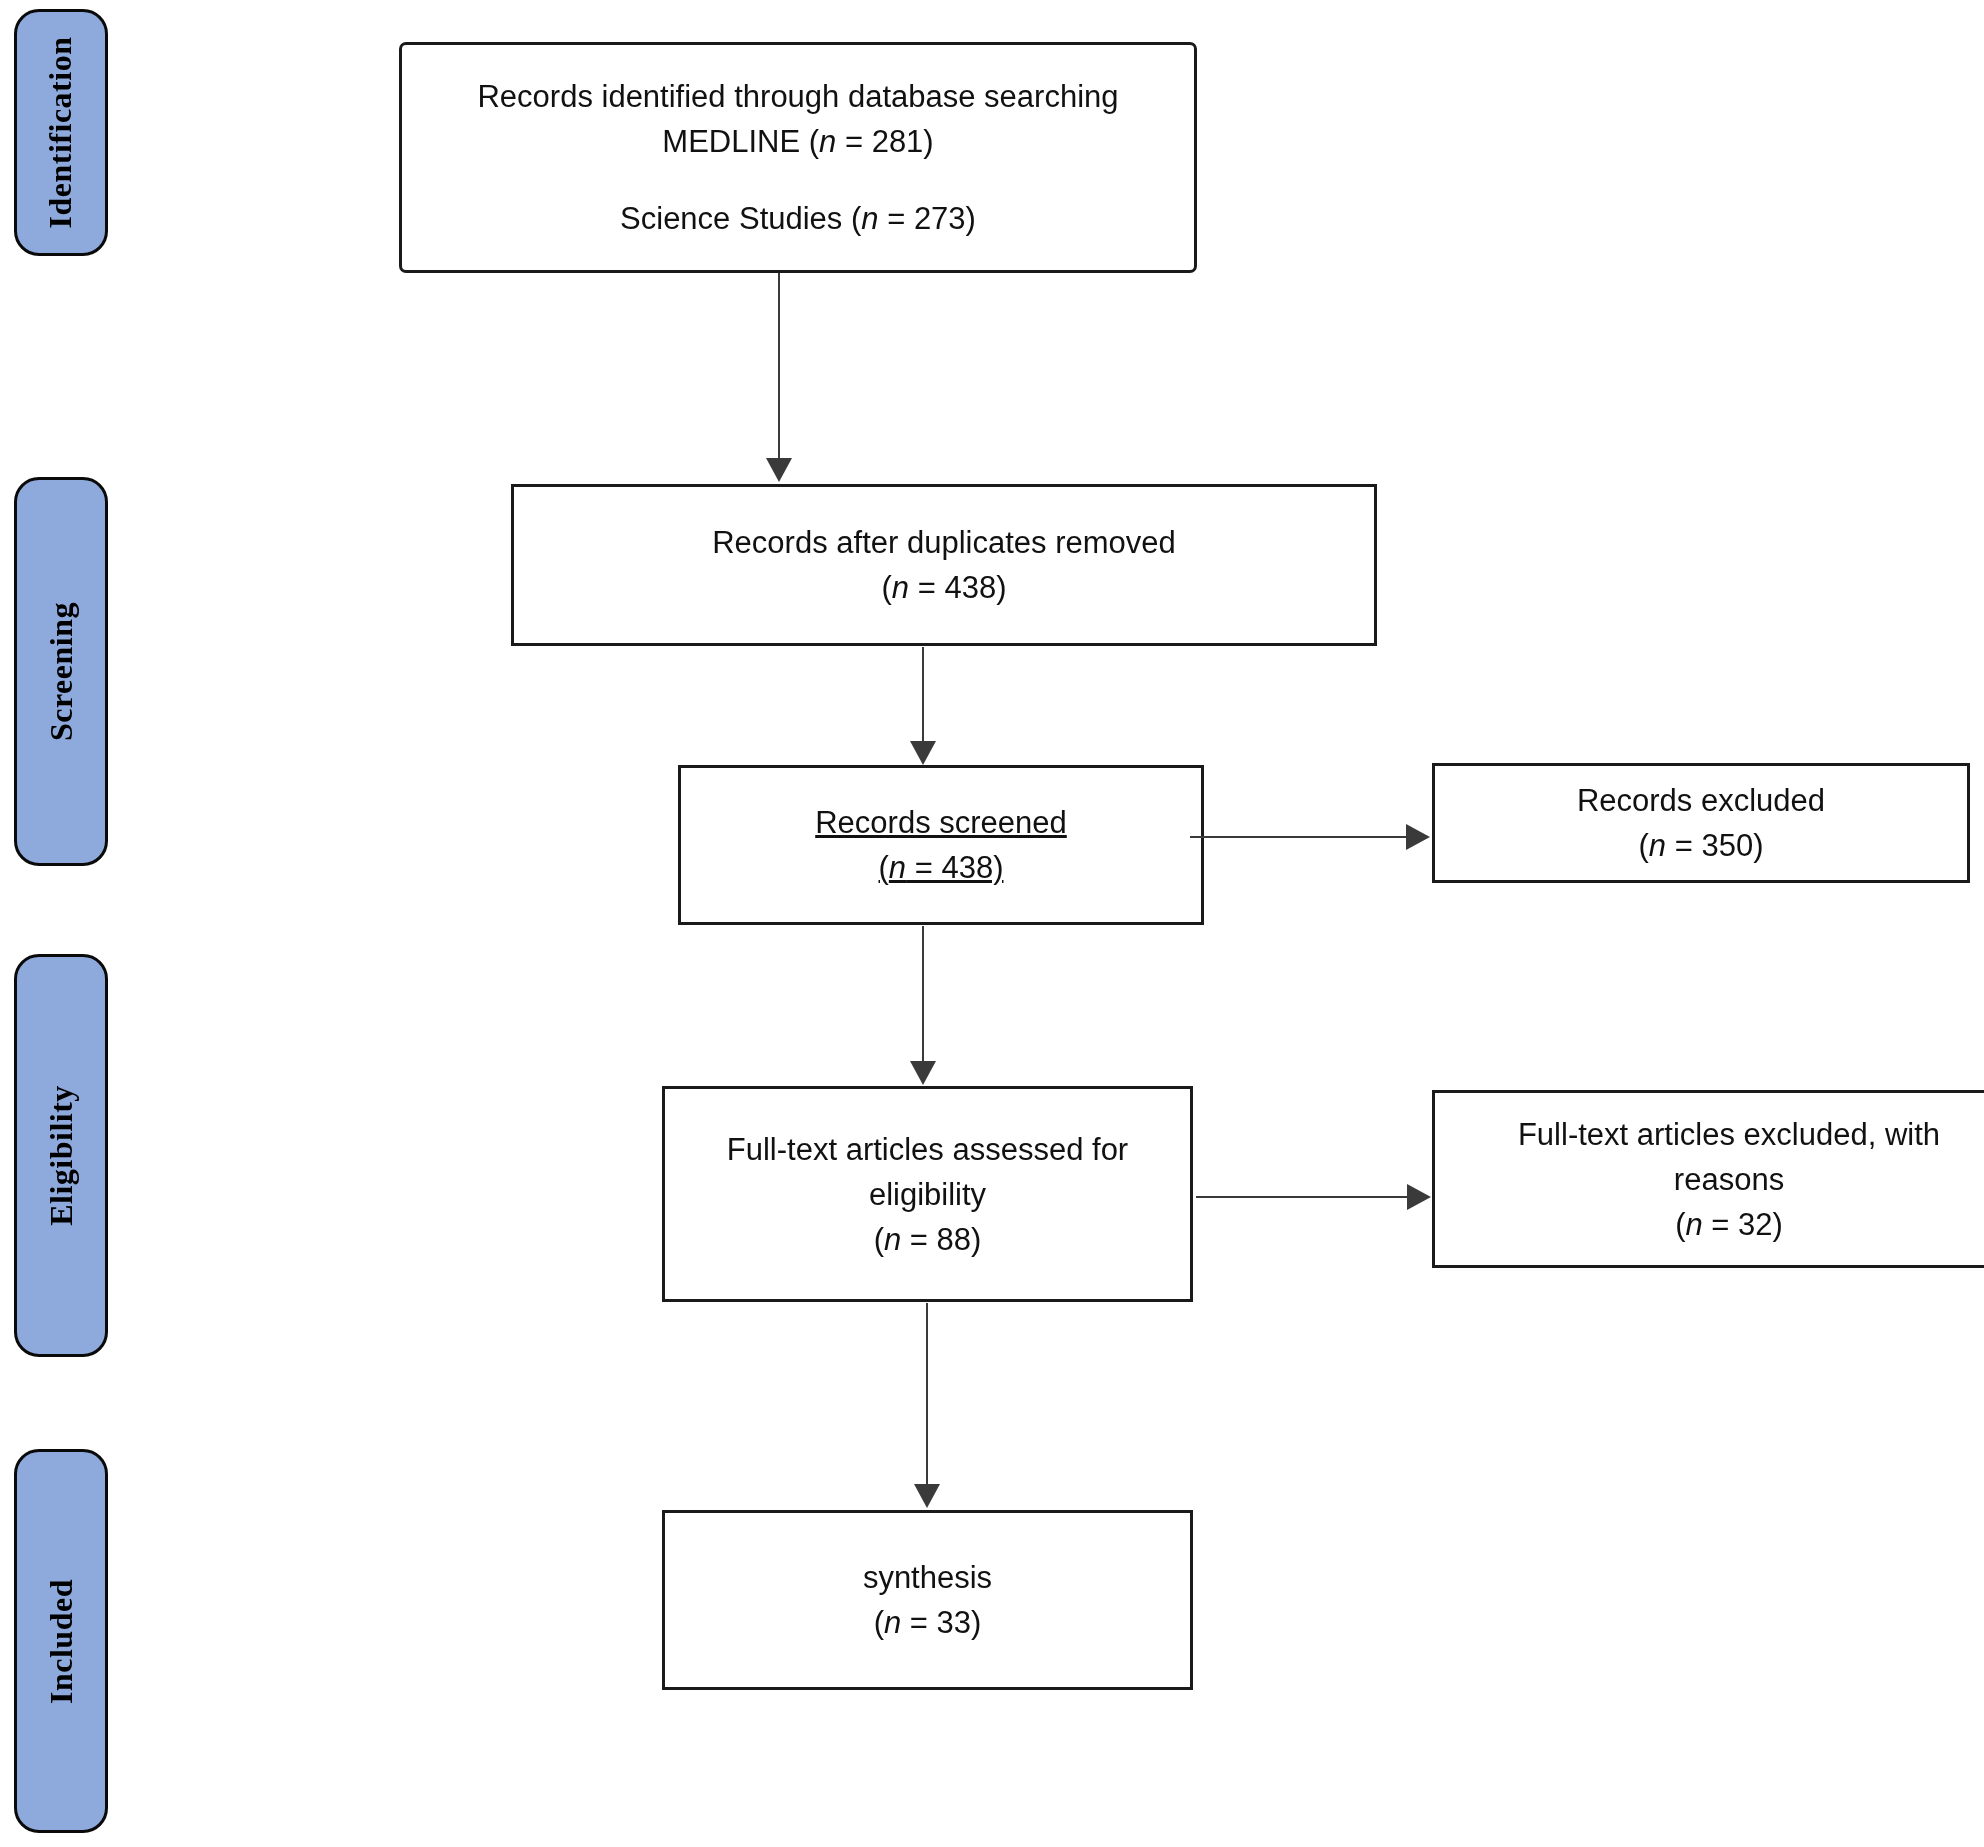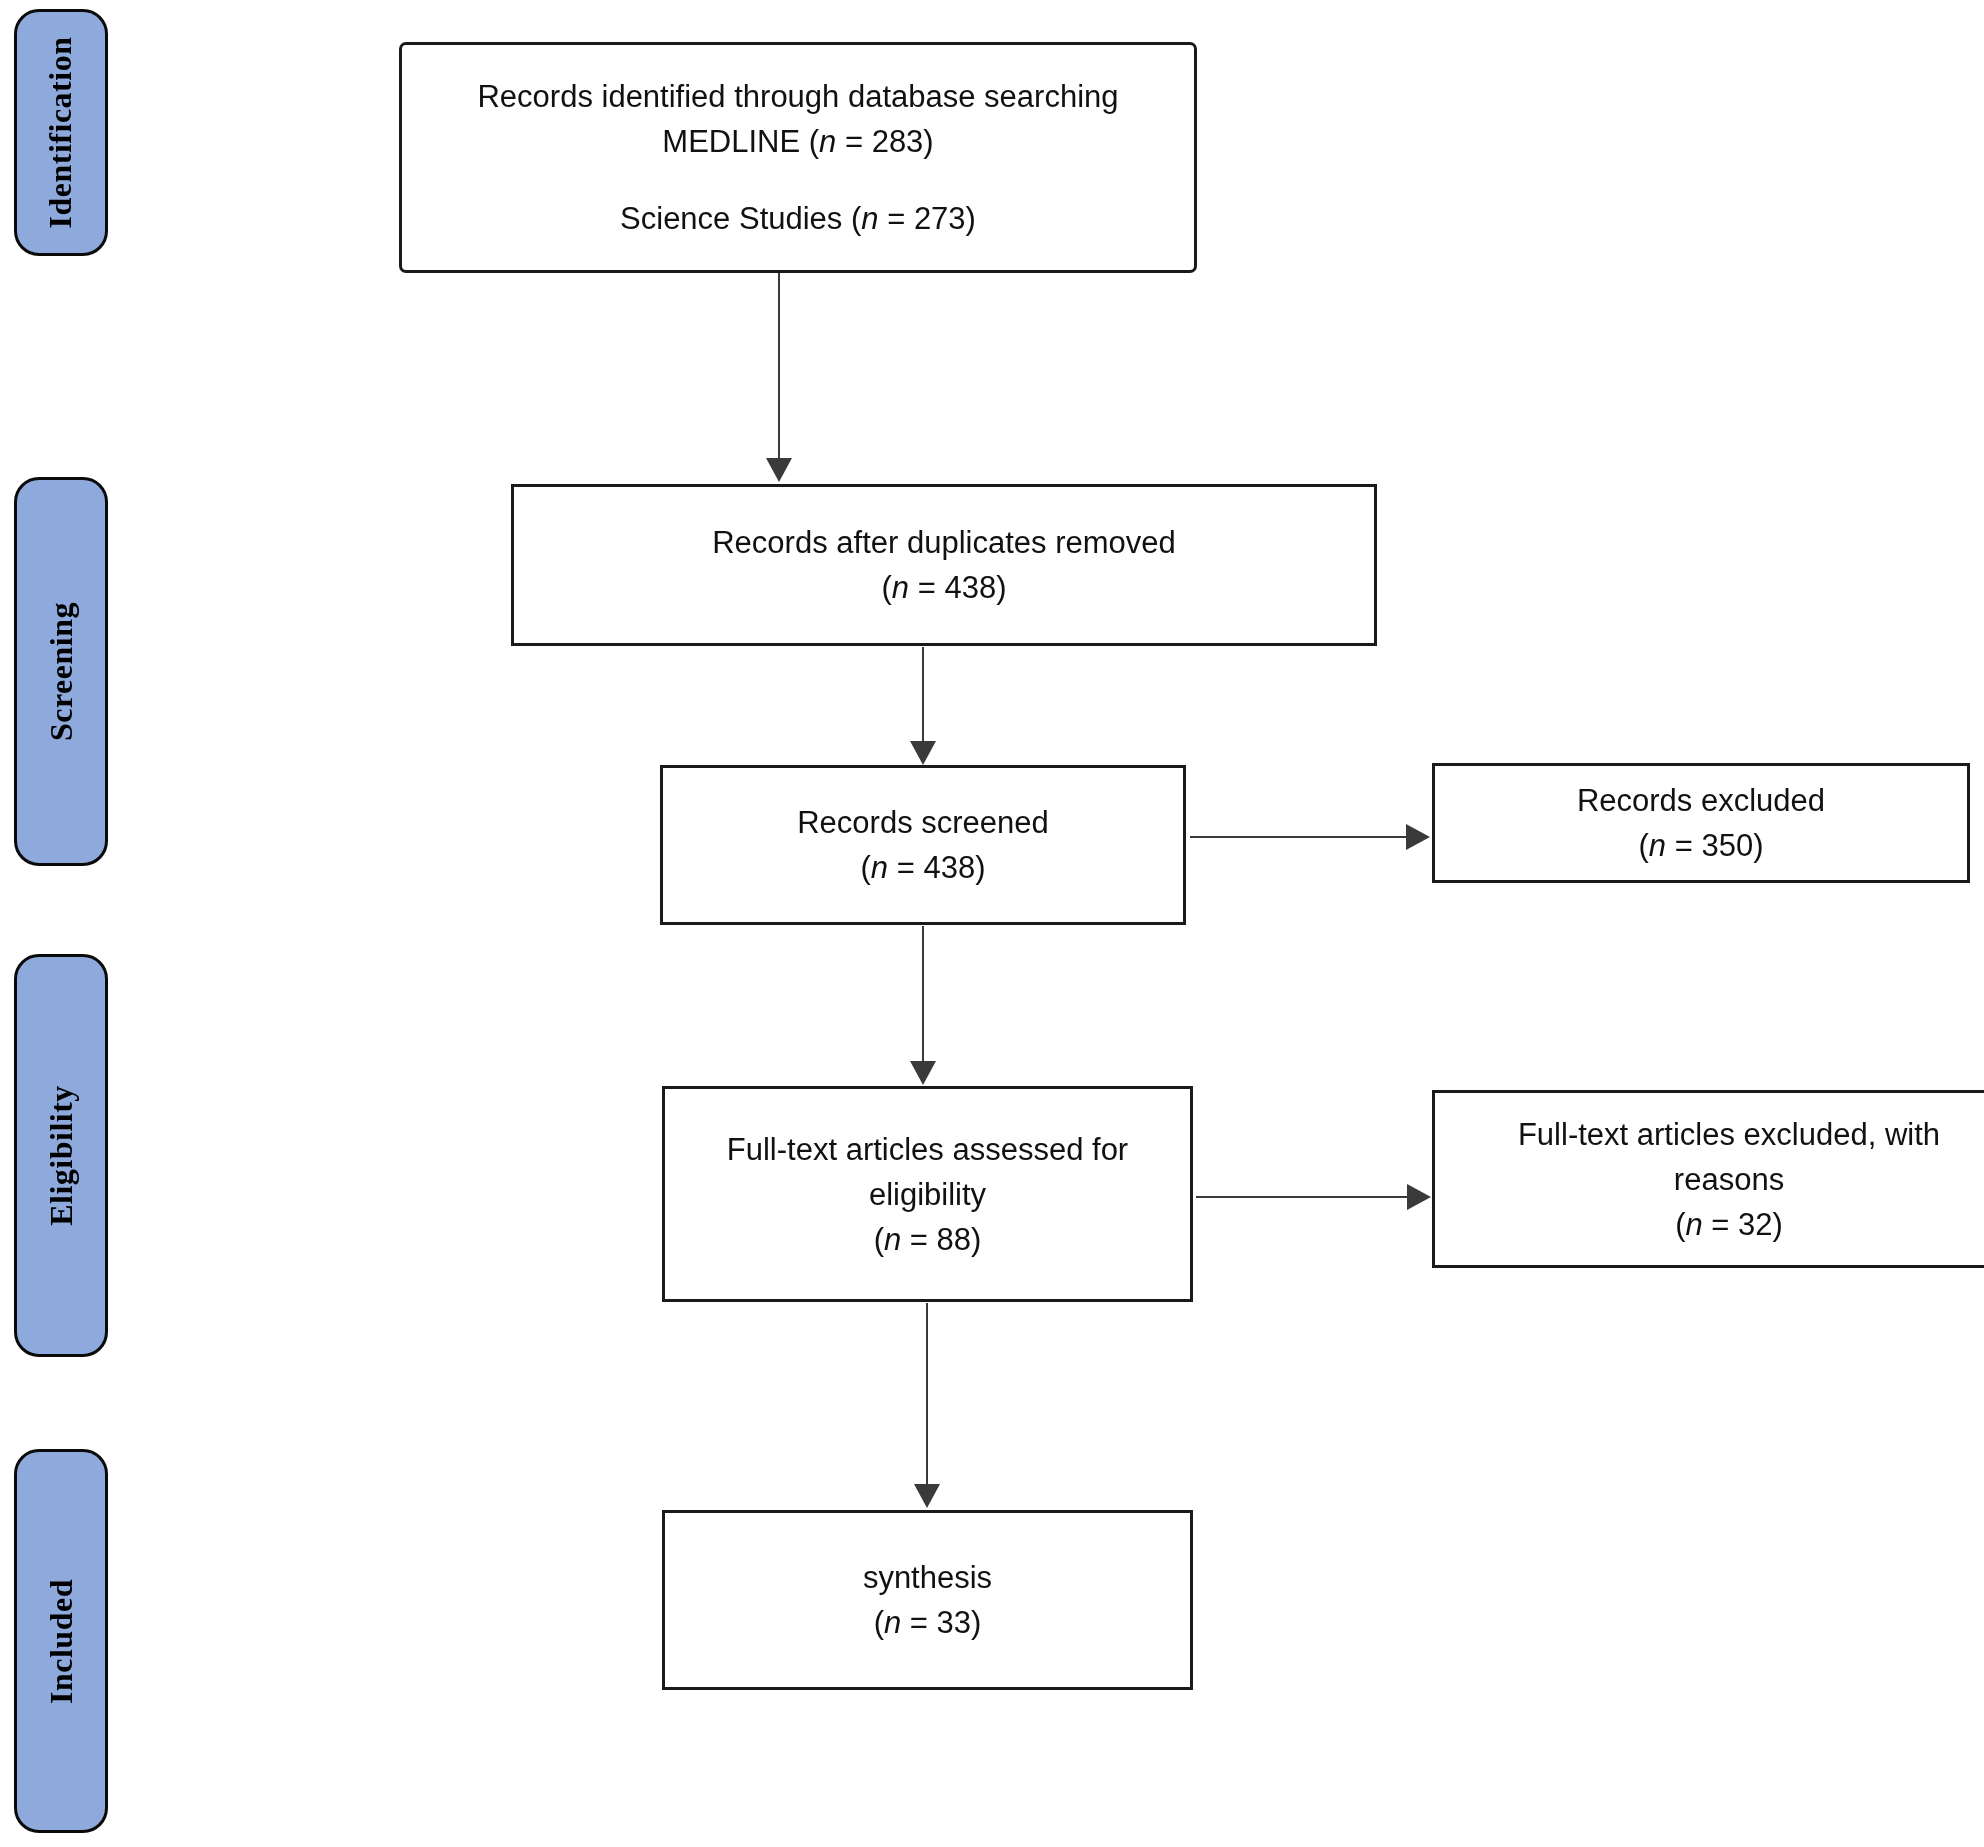--- a/index.html
+++ b/index.html
@@ -48,21 +48,21 @@
     text-align: center;
     font-size: 31px; line-height: 45px;
     color: var(--text-color, #111111);
   }
   .fbox .line { white-space: nowrap; }
   .fbox .spacer { height: 32px; }
   .nvar { font-style: italic; font-family: "Liberation Sans", sans-serif; }
 
   #box-identified        { left: 399px;  top: 42px;   width: 798px; height: 231px; border-radius: 7px; }
   #box-duplicates        { left: 511px;  top: 484px;  width: 866px; height: 162px; }
-  #box-screened          { left: 660px; top: 765px; width: 526px;  height: 160px; }
+  #box-screened          { left: 678px; top: 765px; width: 526px;  height: 160px; text-decoration: underline; }
   #box-records-excluded  { left: 1432px; top: 763px; width: 538px;  height: 120px; }
   #box-assessed          { left: 662px; top: 1086px; width: 531px;  height: 216px; align-items: center; }
   #box-fulltext-excluded { left: 1432px; top: 1090px; width: 594px;  height: 178px; }
   #box-included          { left: 662px; top: 1510px; width: 531px;  height: 180px; }
 
   
   .varrow {
     position: absolute; width: 26px;
     display: flex; flex-direction: column; align-items: center;
   }
@@ -107,21 +107,21 @@
   </div>
   <div class="stage" id="stage-included">
     <span class="stage-label">Included</span>
   </div>
 
   <div class="fbox" id="box-identified">
     <div class="line">
       <span>Records identified through database searching</span>
     </div>
     <div class="line">
-      <span>MEDLINE (</span><i class="nvar">n</i><span> = 283)</span>
+      <span>MEDLINE (</span><i class="nvar">n</i><span> = 281)</span>
     </div>
     <div class="spacer"></div>
     <div class="line">
       <span>Science Studies (</span><i class="nvar">n</i><span> = 273)</span>
     </div>
   </div>
 
   <div class="fbox" id="box-duplicates">
     <div class="line">
       <span>Records after duplicates removed</span>

